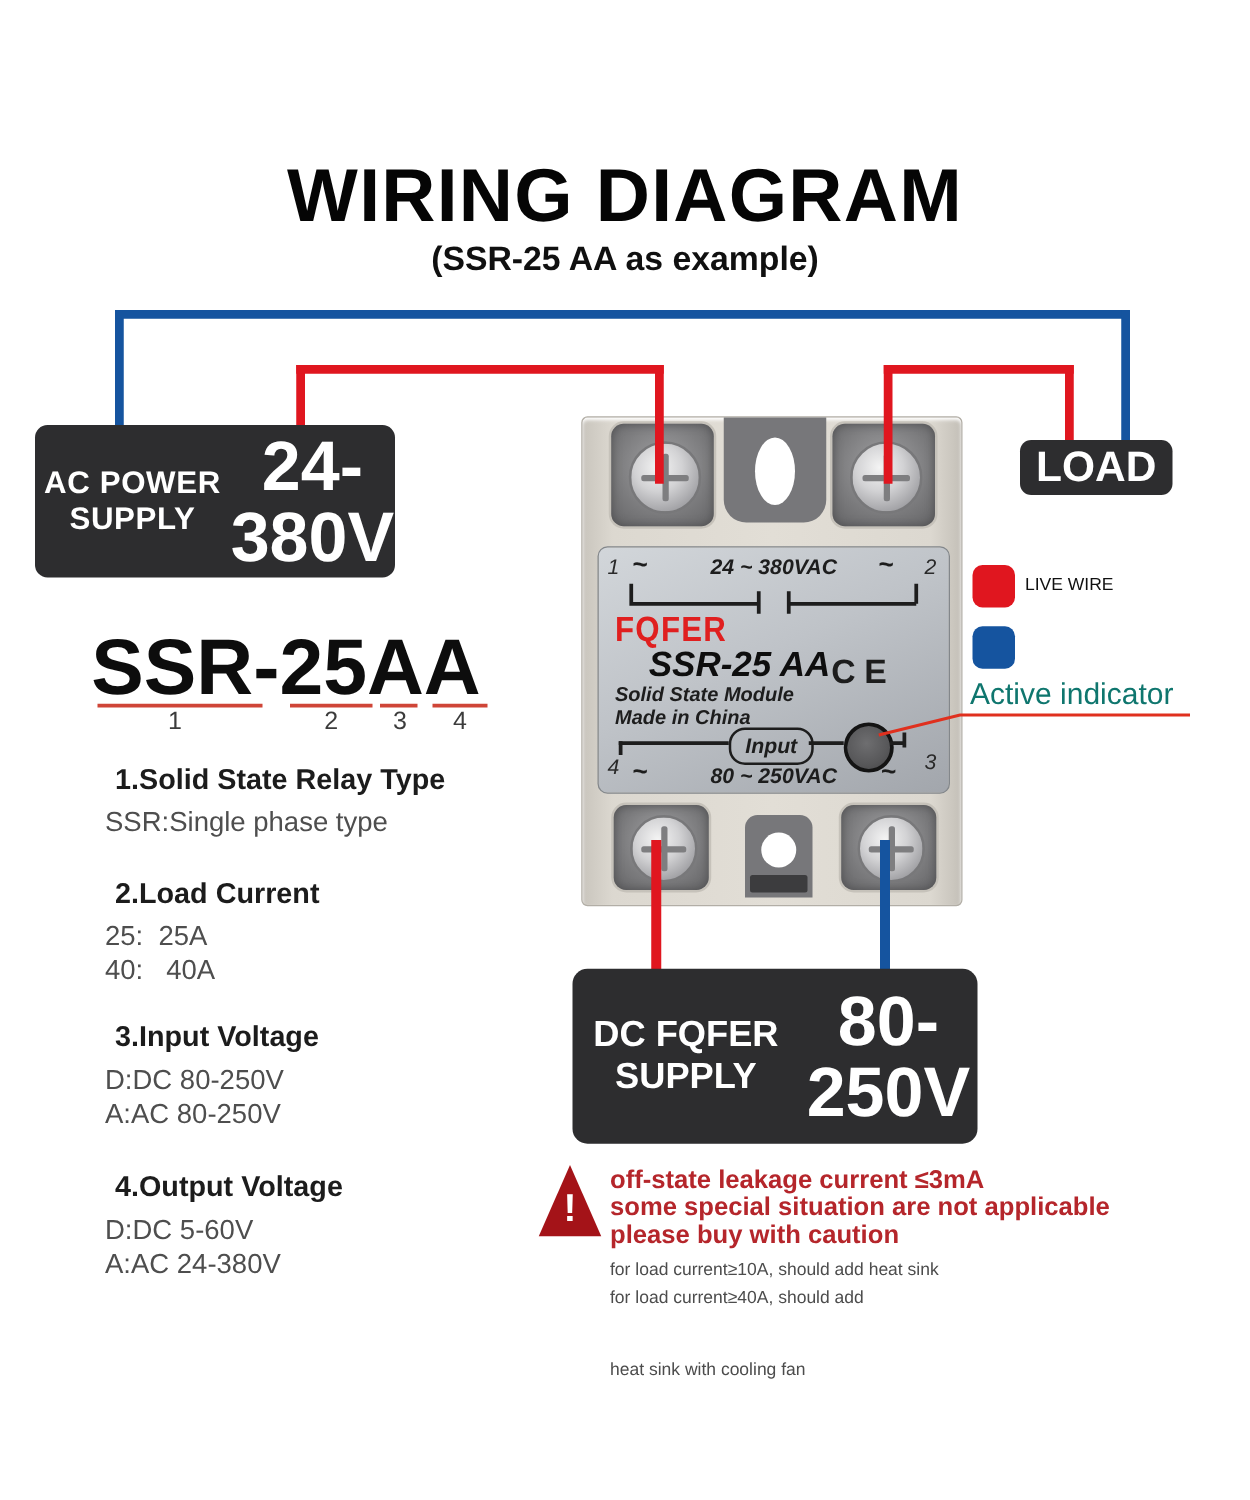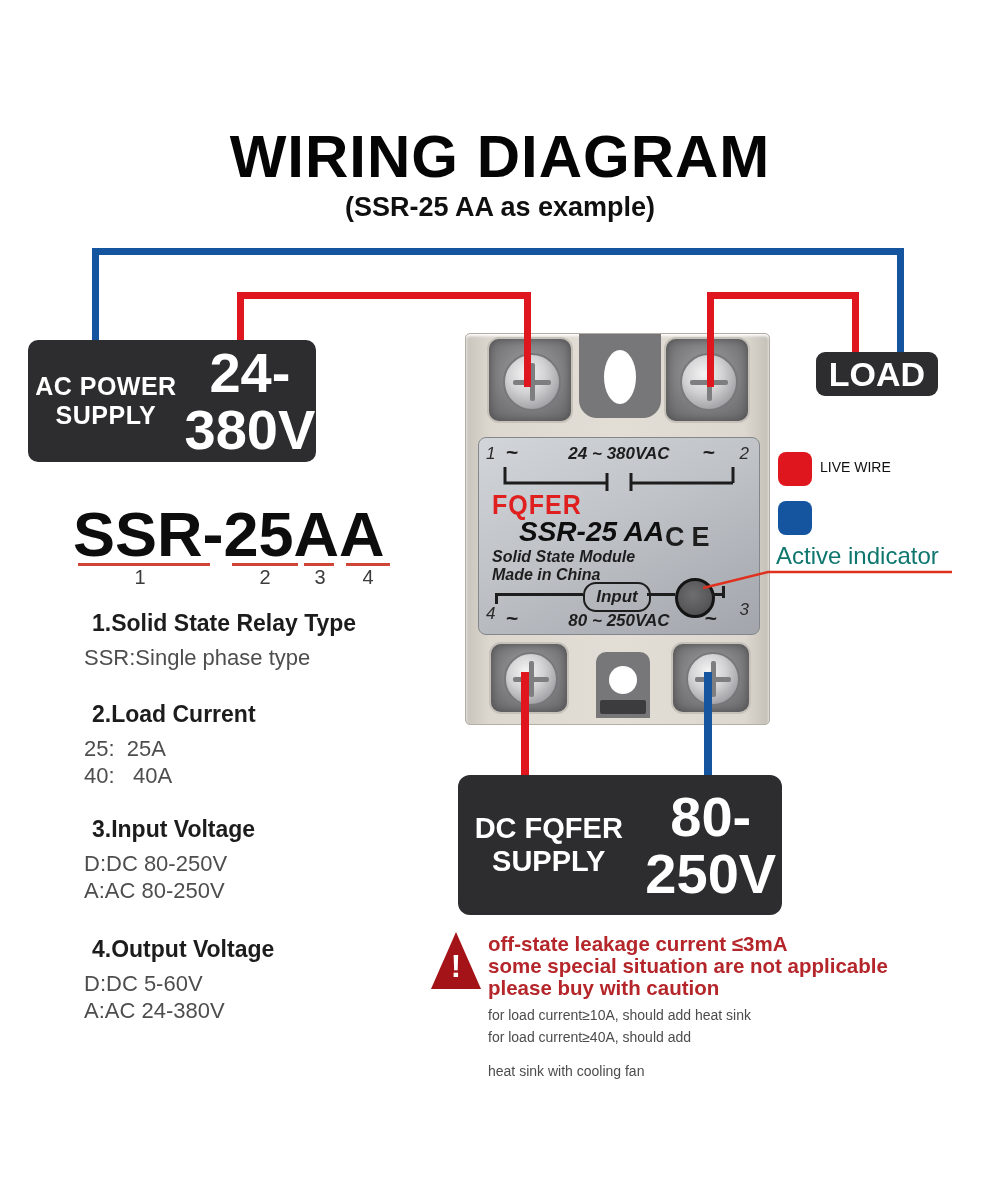--- a/index.html
+++ b/index.html
@@ -241,15 +241,15 @@
 
   <div id="warn-tri">
     <div class="tri"></div>
     <div class="bang">!</div>
   </div>
   <div class="warn-red" style="top:933px;">off-state leakage current ≤3mA</div>
   <div class="warn-red" style="top:977px;">please buy with caution</div>
   <div class="warn-red" style="top:955px;">some special situation are not applicable</div>
   <div class="warn-gray" style="top:1004px;">for load current≥10A, should add heat sink</div>
   <div class="warn-gray" style="top:1026px;">for load current≥40A, should add</div>
-  <div class="warn-gray" style="top:1060px;">heat sink with cooling fan</div>
+  <div class="warn-gray" style="top:1084px;">heat sink with cooling fan</div>
 
 </div>
 
 </body></html>

